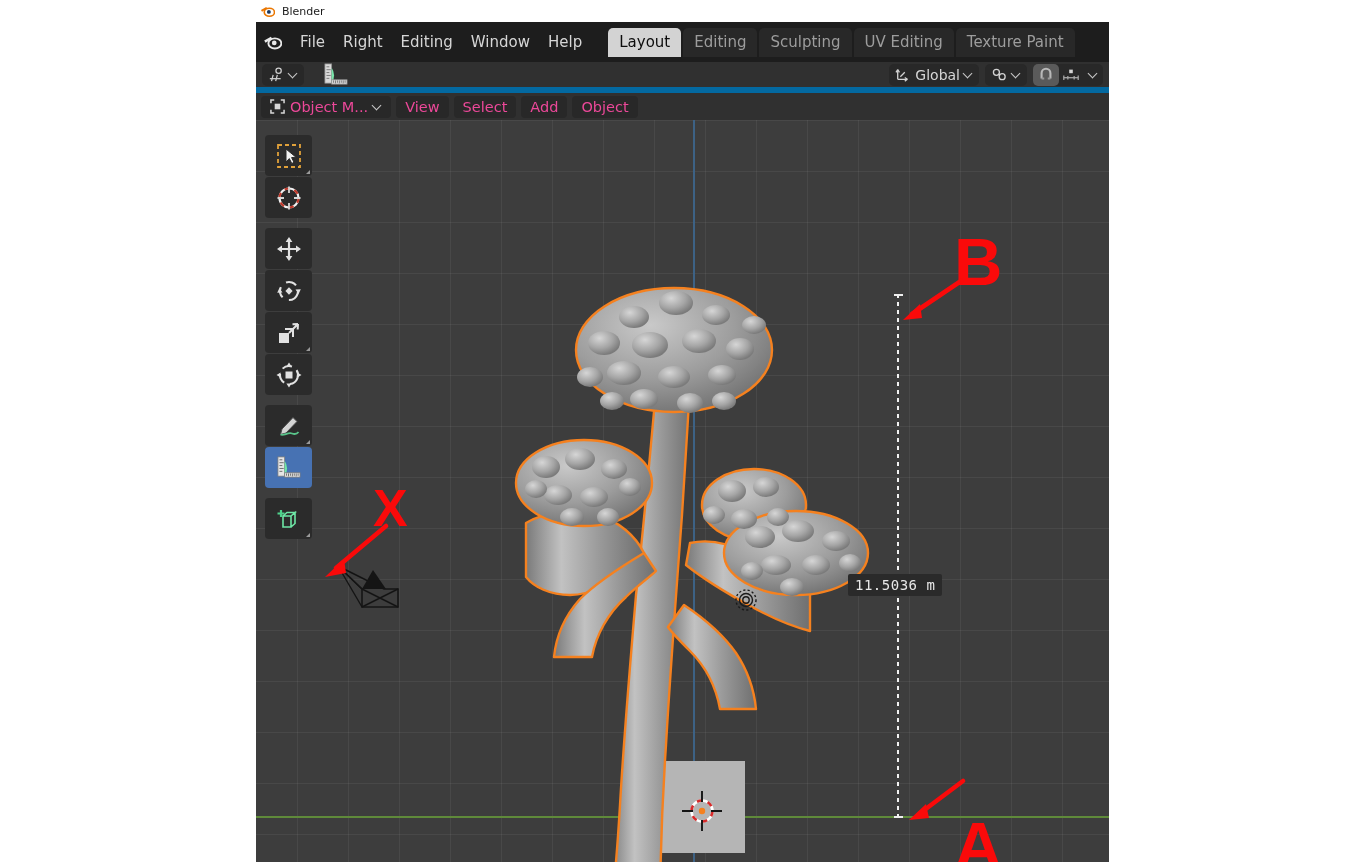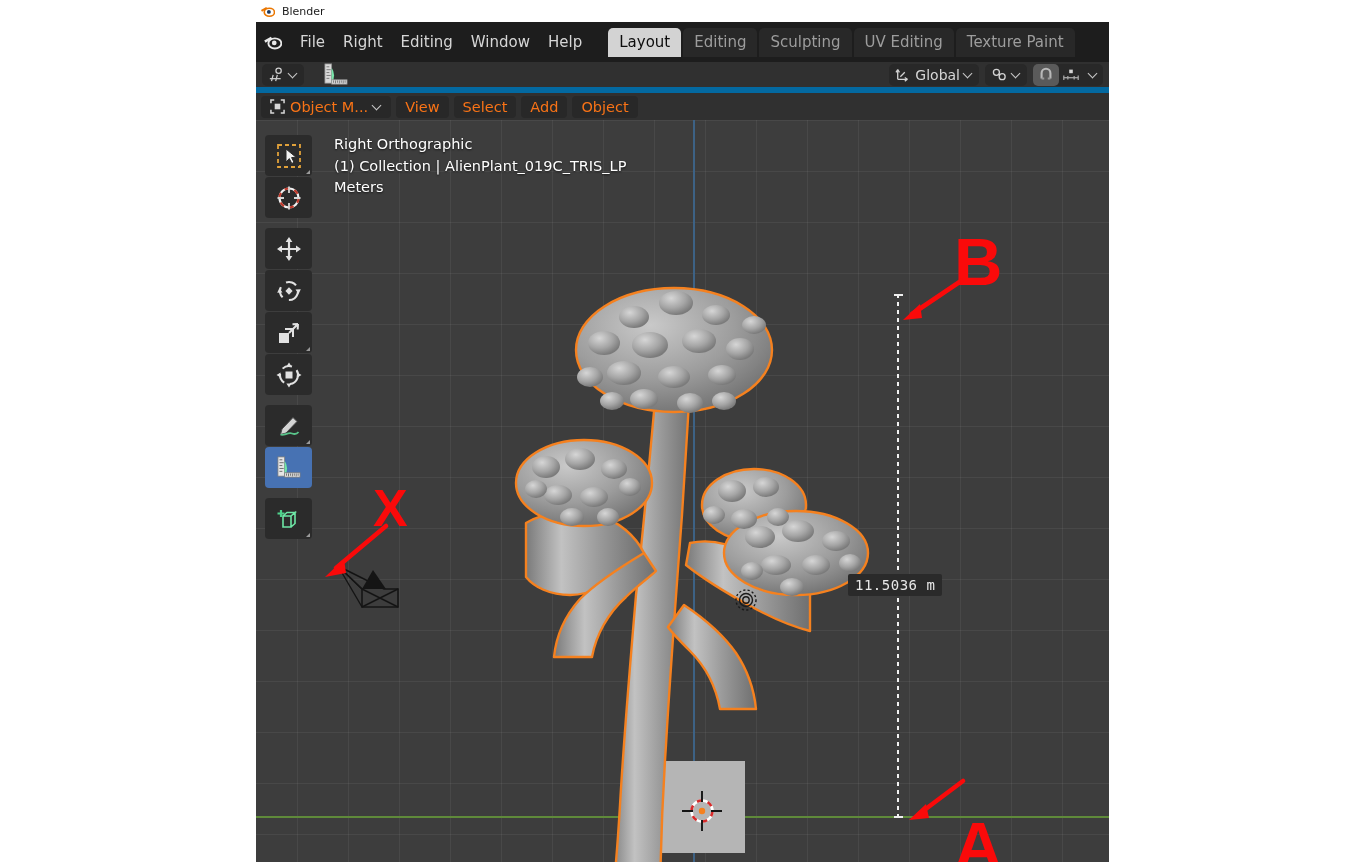--- a/index.html
+++ b/index.html
@@ -68,21 +68,21 @@
     display:flex; align-items:center; justify-content:center;
   }
   .icobtn.on { background:#5a5a5a; }
 
   
   .vpheader {
     position:relative; height:27px; background:#303030;
     display:flex; align-items:center; padding:0 5px; gap:5px;
   }
   .vpheader .hbtn {
-    font-size:14.5px; color:#f97316; background:#282828;
+    font-size:14.5px; color:#ec4899; background:#282828;
     padding:2px 9px; border-radius:4px; height:22px;
     display:flex; align-items:center; gap:5px; white-space:nowrap;
   }
 
   
   .viewport {
     position:relative; width:853px; height:748px; background:#3d3d3d;
     overflow:hidden;
   }
   .grid {
@@ -418,23 +418,20 @@
           <circle cx="20" cy="20" r="3.2" fill="#f5811f"></circle>
         </svg>
       </div>
 
       <div class="mline">
         <div class="mcap" style="top:0"></div>
         <div class="mcap" style="bottom:0"></div>
       </div>
       <div class="mlabel">11.5036 m</div>
 
-      <div class="vp-text"><span>Right Orthographic</span>
-<span>(1) Collection | AlienPlant_019C_TRIS_LP</span>
-<span>Meters</span></div>
 
       <div class="toolcol">
 
         <div class="toolbtn">
           <svg width="26" height="26" viewBox="0 0 26 26">
             <rect x="2" y="2" width="22" height="22" fill="none" stroke="#e0a13a" stroke-width="1.8" stroke-dasharray="4 3"></rect>
             <path d="M10 6 L10 19 L13.3 15.6 L15.8 20.5 L18 19.3 L15.6 14.6 L20 14.2 Z" fill="#f2f2f2" stroke="#2a2a2a" stroke-width="1"></path>
           </svg>
           <div class="corner"></div>
         </div>

